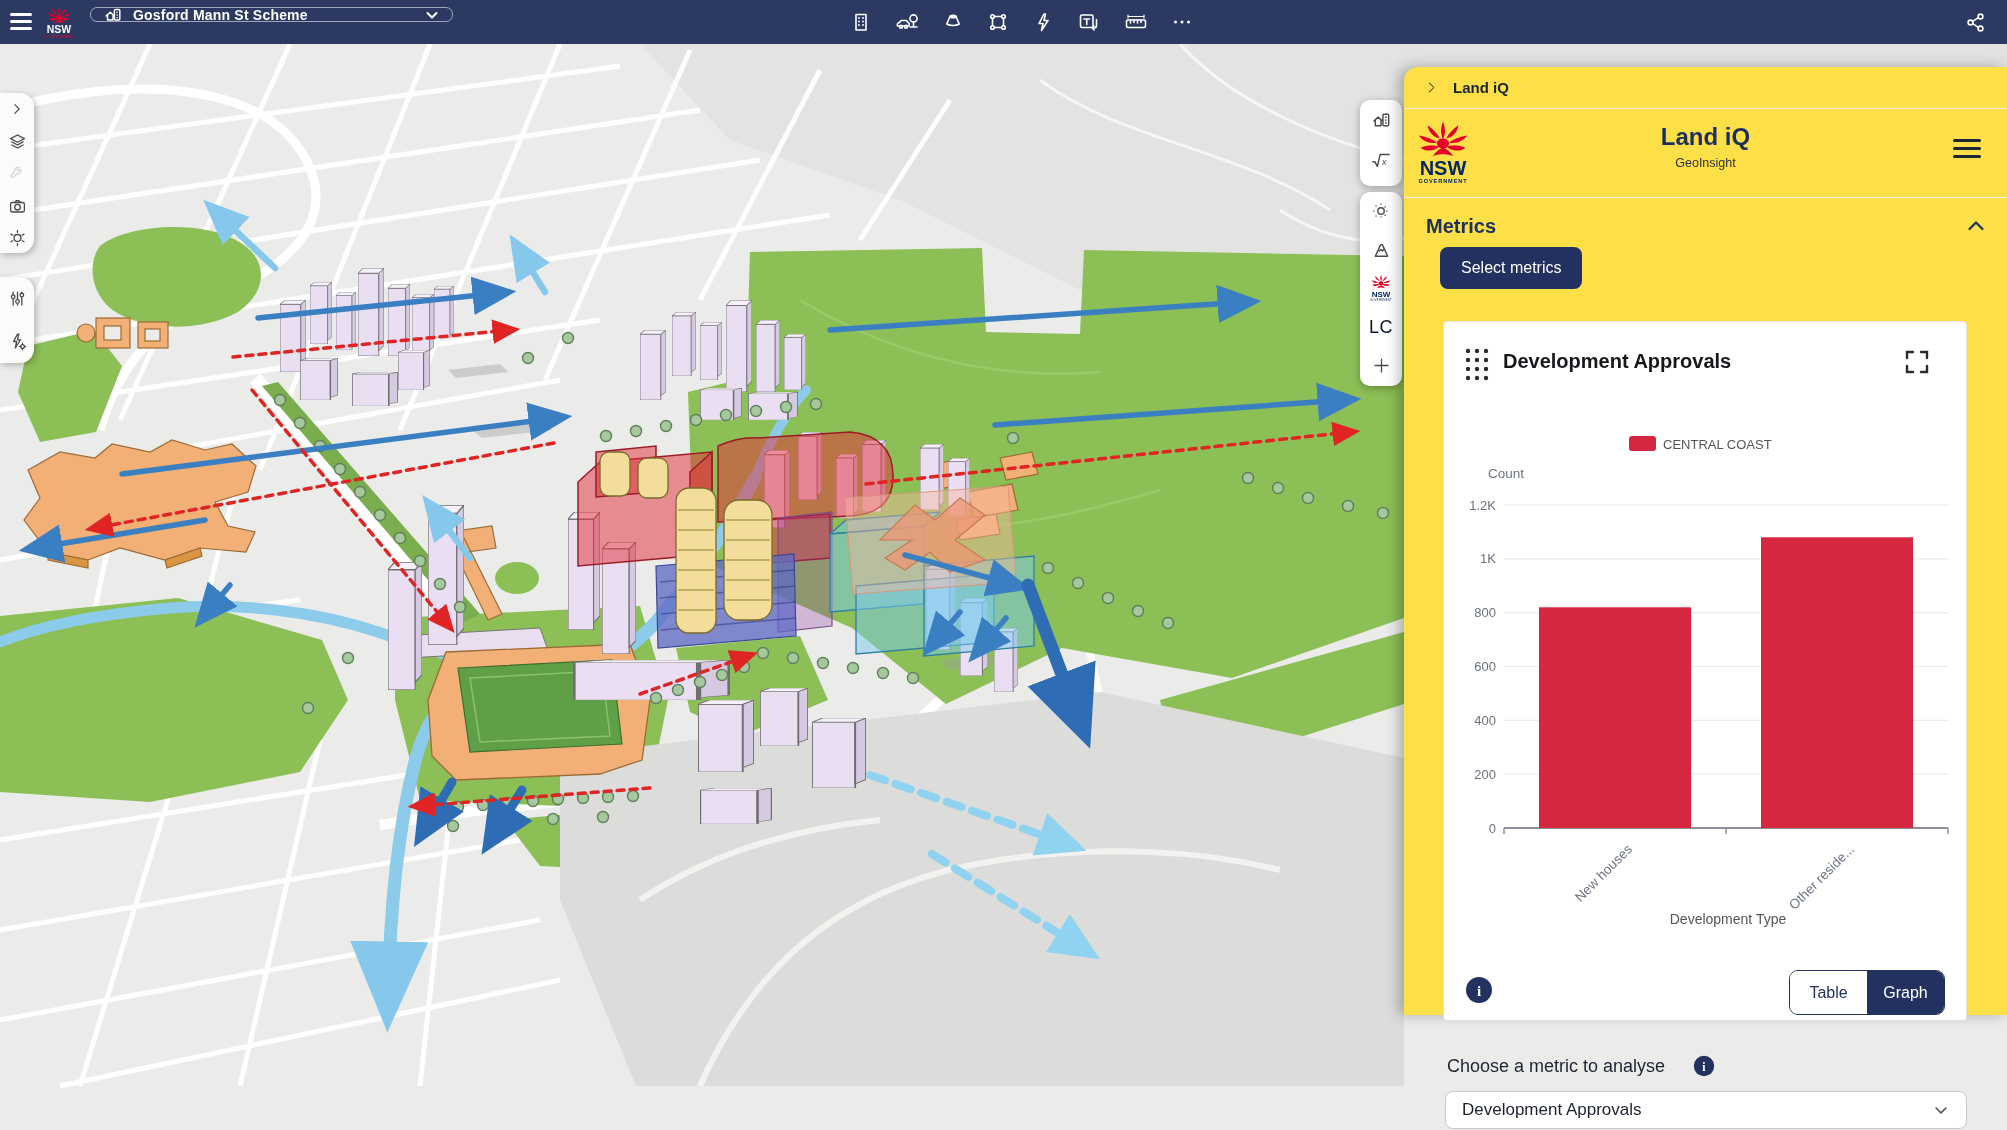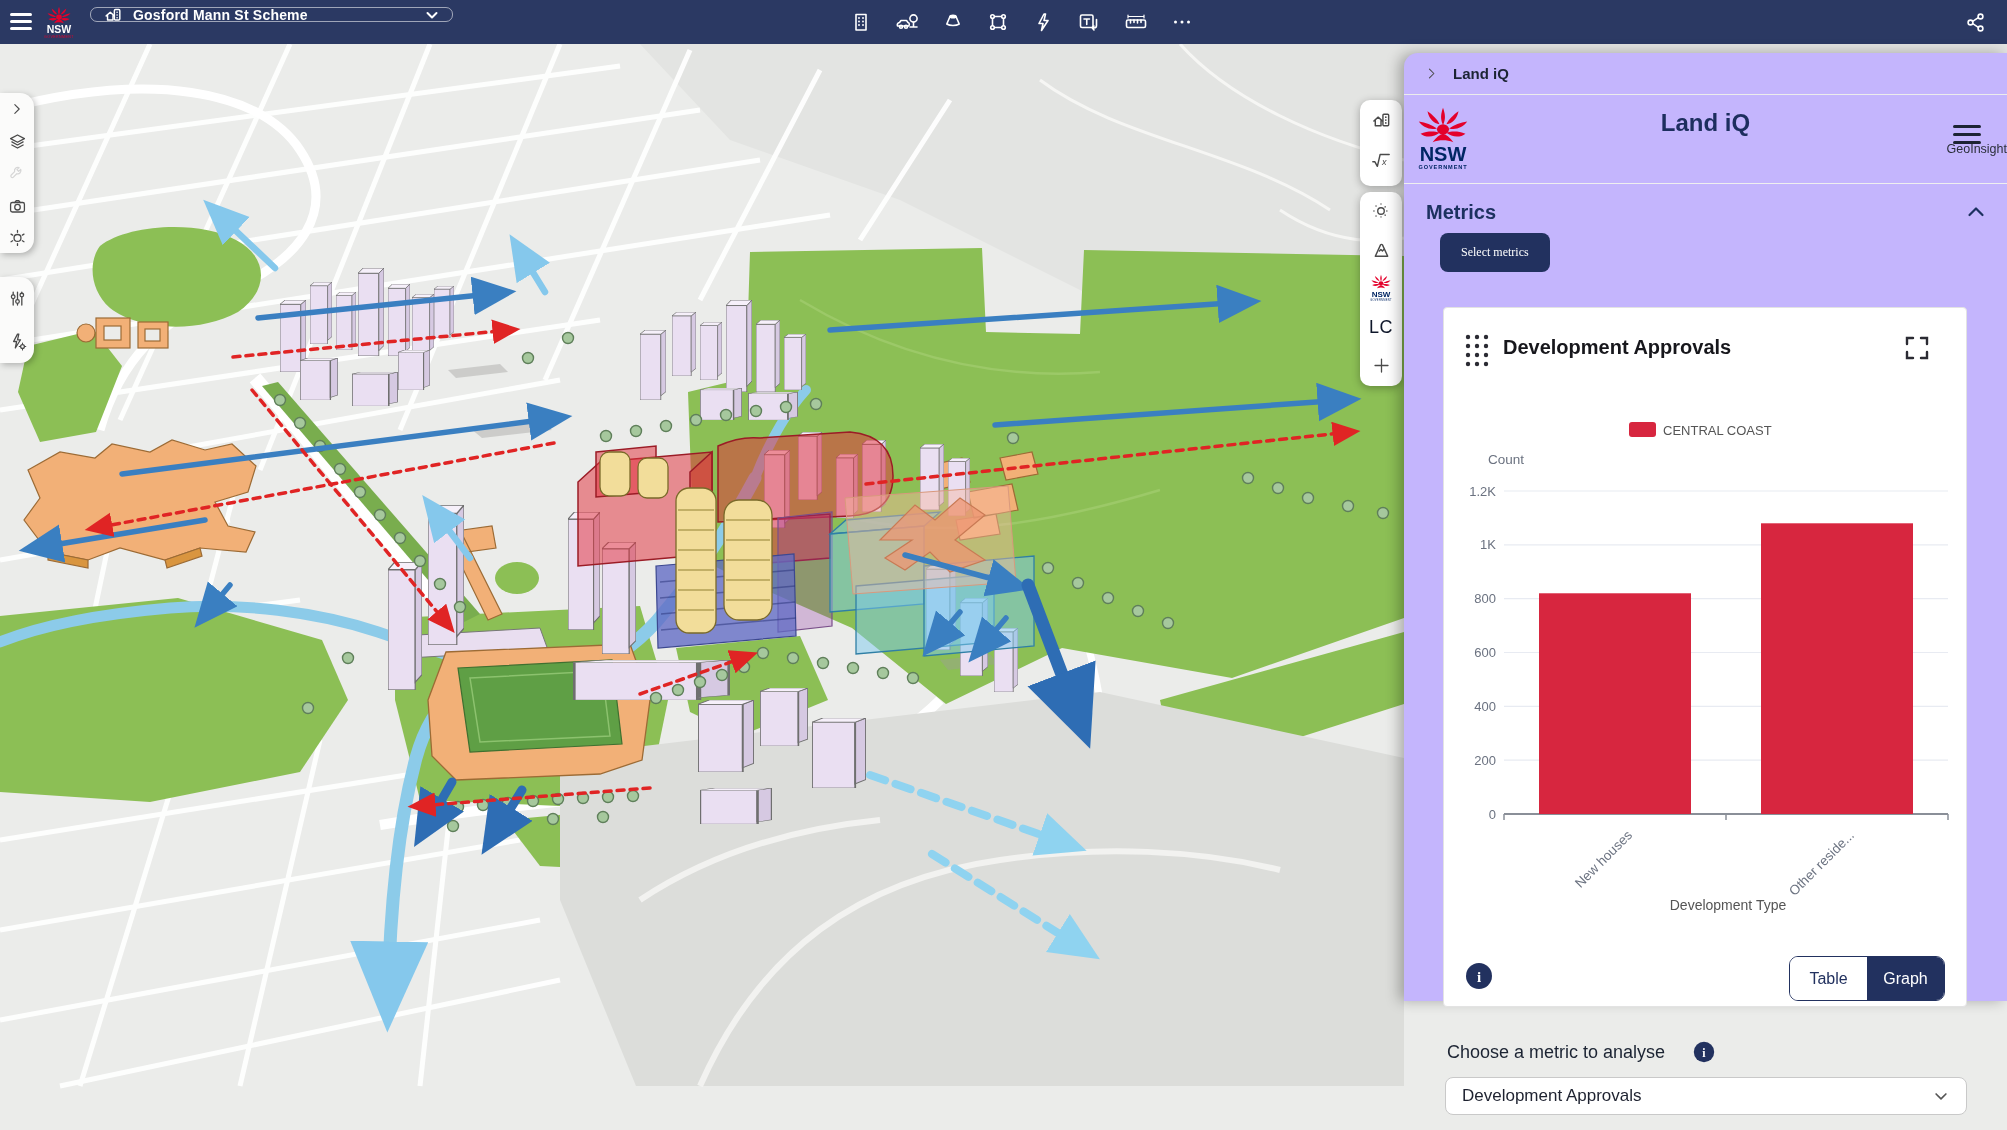--- a/index.html
+++ b/index.html
@@ -25,34 +25,34 @@
     box-shadow:2px 2px 6px rgba(0,0,0,.25); display:flex; flex-direction:column; align-items:center; z-index:20; }
   .lpill .slot { height:32px; display:flex; align-items:center; justify-content:center; cursor:pointer; }
 
   
   .rpill { position:absolute; left:1360px; width:42px; background:#fff; border-radius:10px;
     box-shadow:0 2px 8px rgba(0,0,0,.3); display:flex; flex-direction:column; align-items:center; z-index:20; }
   .rpill .slot { height:40px; display:flex; align-items:center; justify-content:center; cursor:pointer; width:100%; }
   .lc { font-size:18px; color:#0f172a; letter-spacing:.5px; }
 
   
-  #panel { position:absolute; left:1404px; top:53px; width:603px; height:948px; background:#c4b5fd;
+  #panel { position:absolute; left:1404px; top:67px; width:603px; height:948px; background:#fde047;
     border-radius:14px 0 0 0; box-shadow:-5px 0 14px rgba(0,0,0,.28); z-index:40; }
   #collapse-row { height:42px; border-bottom:1px solid #ececec; display:flex; align-items:center; gap:14px; padding-left:20px; }
   #collapse-row .lbl { font-size:15px; font-weight:bold; color:#1c2433; }
   #panel-header { position:relative; height:89px; border-bottom:1px solid #efefef; }
   #panel-logo { position:absolute; left:10px; top:11px; }
   #panel-title { position:absolute; left:0; right:0; top:14px; text-align:center; font-size:24px; font-weight:bold; color:#1d2e5e; }
-  #panel-sub { position:absolute; left:0; right:0; top:47px; text-align:right; font-size:12.5px; color:#2b2f3a; }
+  #panel-sub { position:absolute; left:0; right:0; top:47px; text-align:center; font-size:12.5px; color:#2b2f3a; }
   #panel-menu { position:absolute; right:26px; top:30px; width:28px; height:20px; cursor:pointer; }
   #panel-menu div { height:3.2px; background:#1d2433; border-radius:2px; margin-bottom:4.6px; }
   #metrics-row { height:44px; display:flex; align-items:center; justify-content:space-between; padding:0 20px 0 22px; margin-top:6px; }
   #metrics-row .hdr { font-size:20px; font-weight:bold; color:#1d3160; }
   #select-btn { position:absolute; left:36px; top:180px; background:#22315f; color:#fff; border:none; border-radius:8px;
-    font-size:12px; padding:12px 21px; cursor:pointer; font-family:Liberation Serif, serif; }
+    font-size:16px; padding:12px 21px; cursor:pointer; font-family:Liberation Sans, sans-serif; }
   #card { position:absolute; left:39px; top:254px; width:524px; height:700px; border:1px solid #e3e3e3; border-radius:4px; background:#fff; }
   #card-title { position:absolute; left:59px; top:28px; font-size:20px; font-weight:bold; color:#17171c; }
   #drag-dots { position:absolute; left:19px; top:24px; cursor:grab; }
   #expand { position:absolute; right:36px; top:27px; width:26px; height:26px; cursor:pointer; }
   #chart-svg { position:absolute; left:0; top:90px; }
   #info1 { position:absolute; left:21px; top:654px; cursor:pointer; }
   #toggle { position:absolute; left:345px; top:648px; width:156px; height:45px; border:1.5px solid #22315f; border-radius:9px;
     display:flex; overflow:hidden; }
   #toggle button { flex:1; border:none; background:#fff; color:#22315f; font-size:16px; cursor:pointer; font-family:inherit; }
   #toggle button.active { background:#22315f; color:#fff; }

